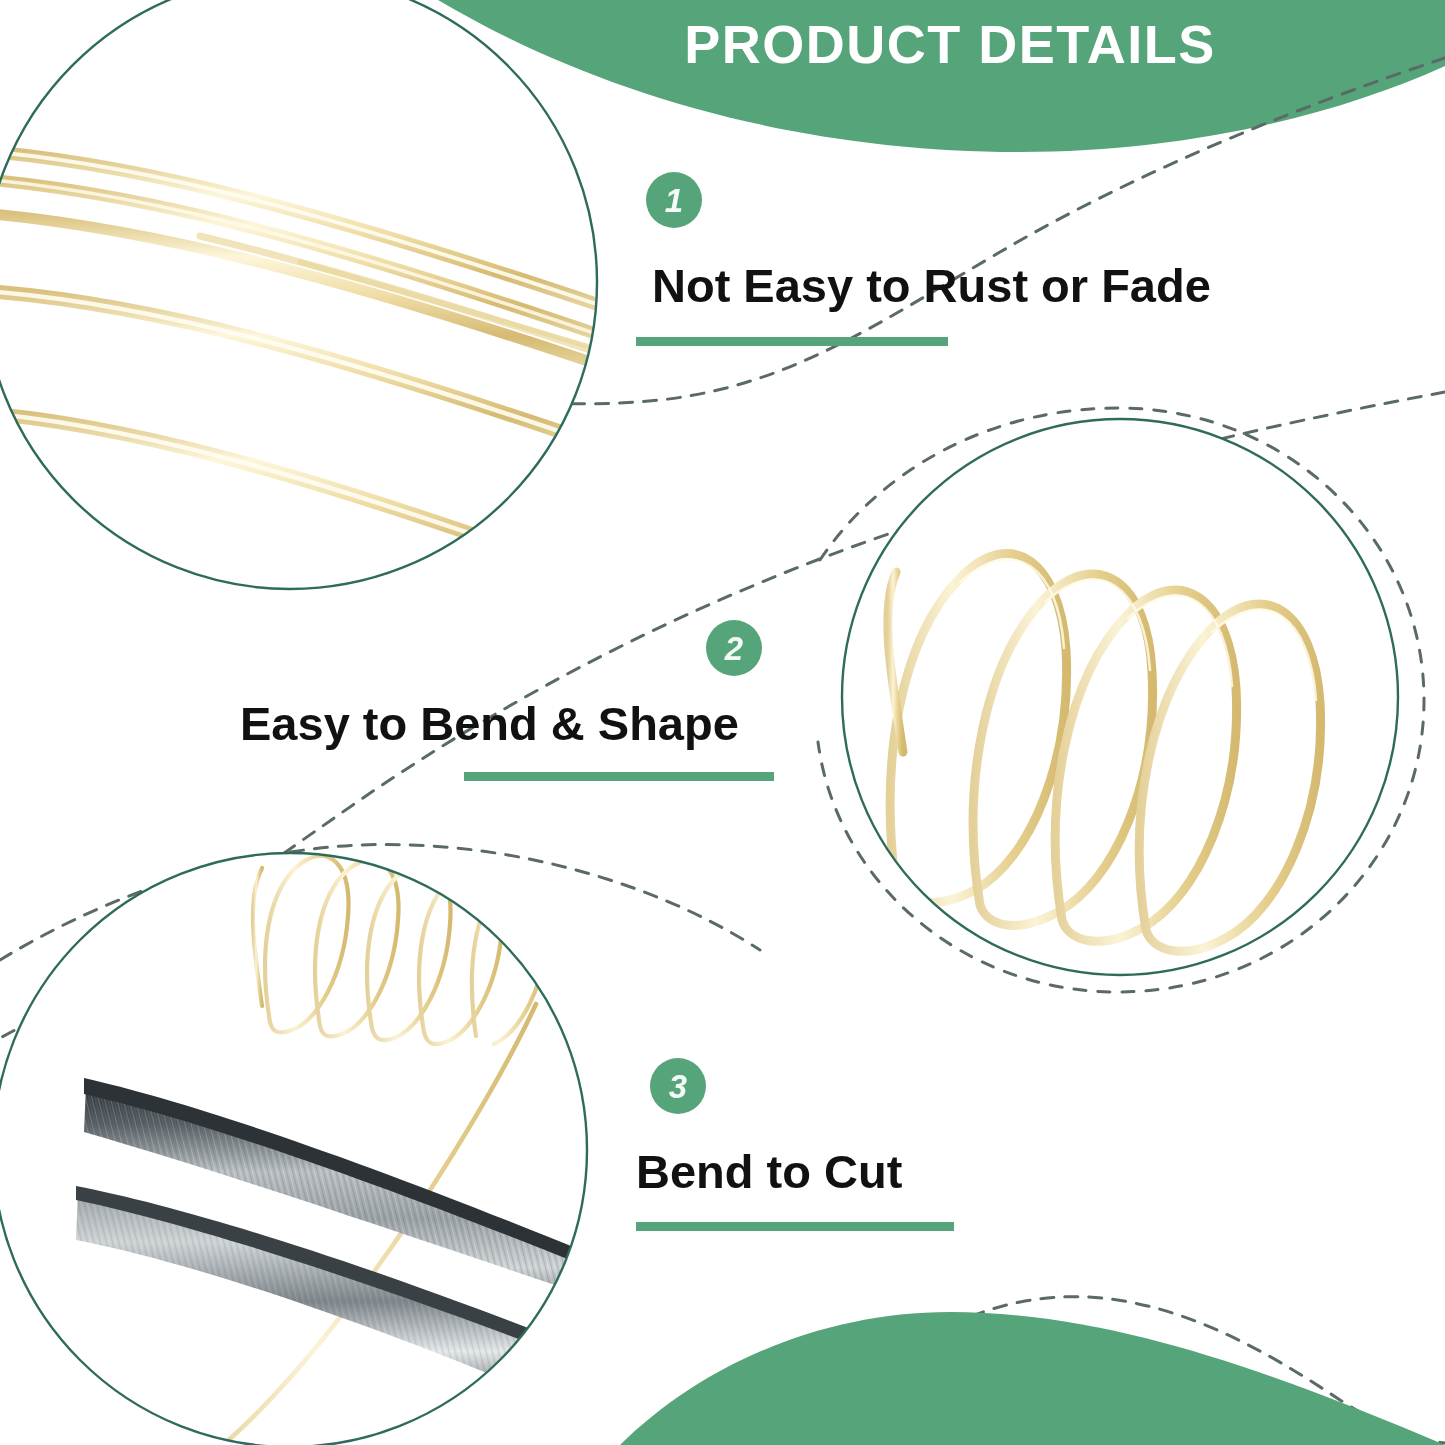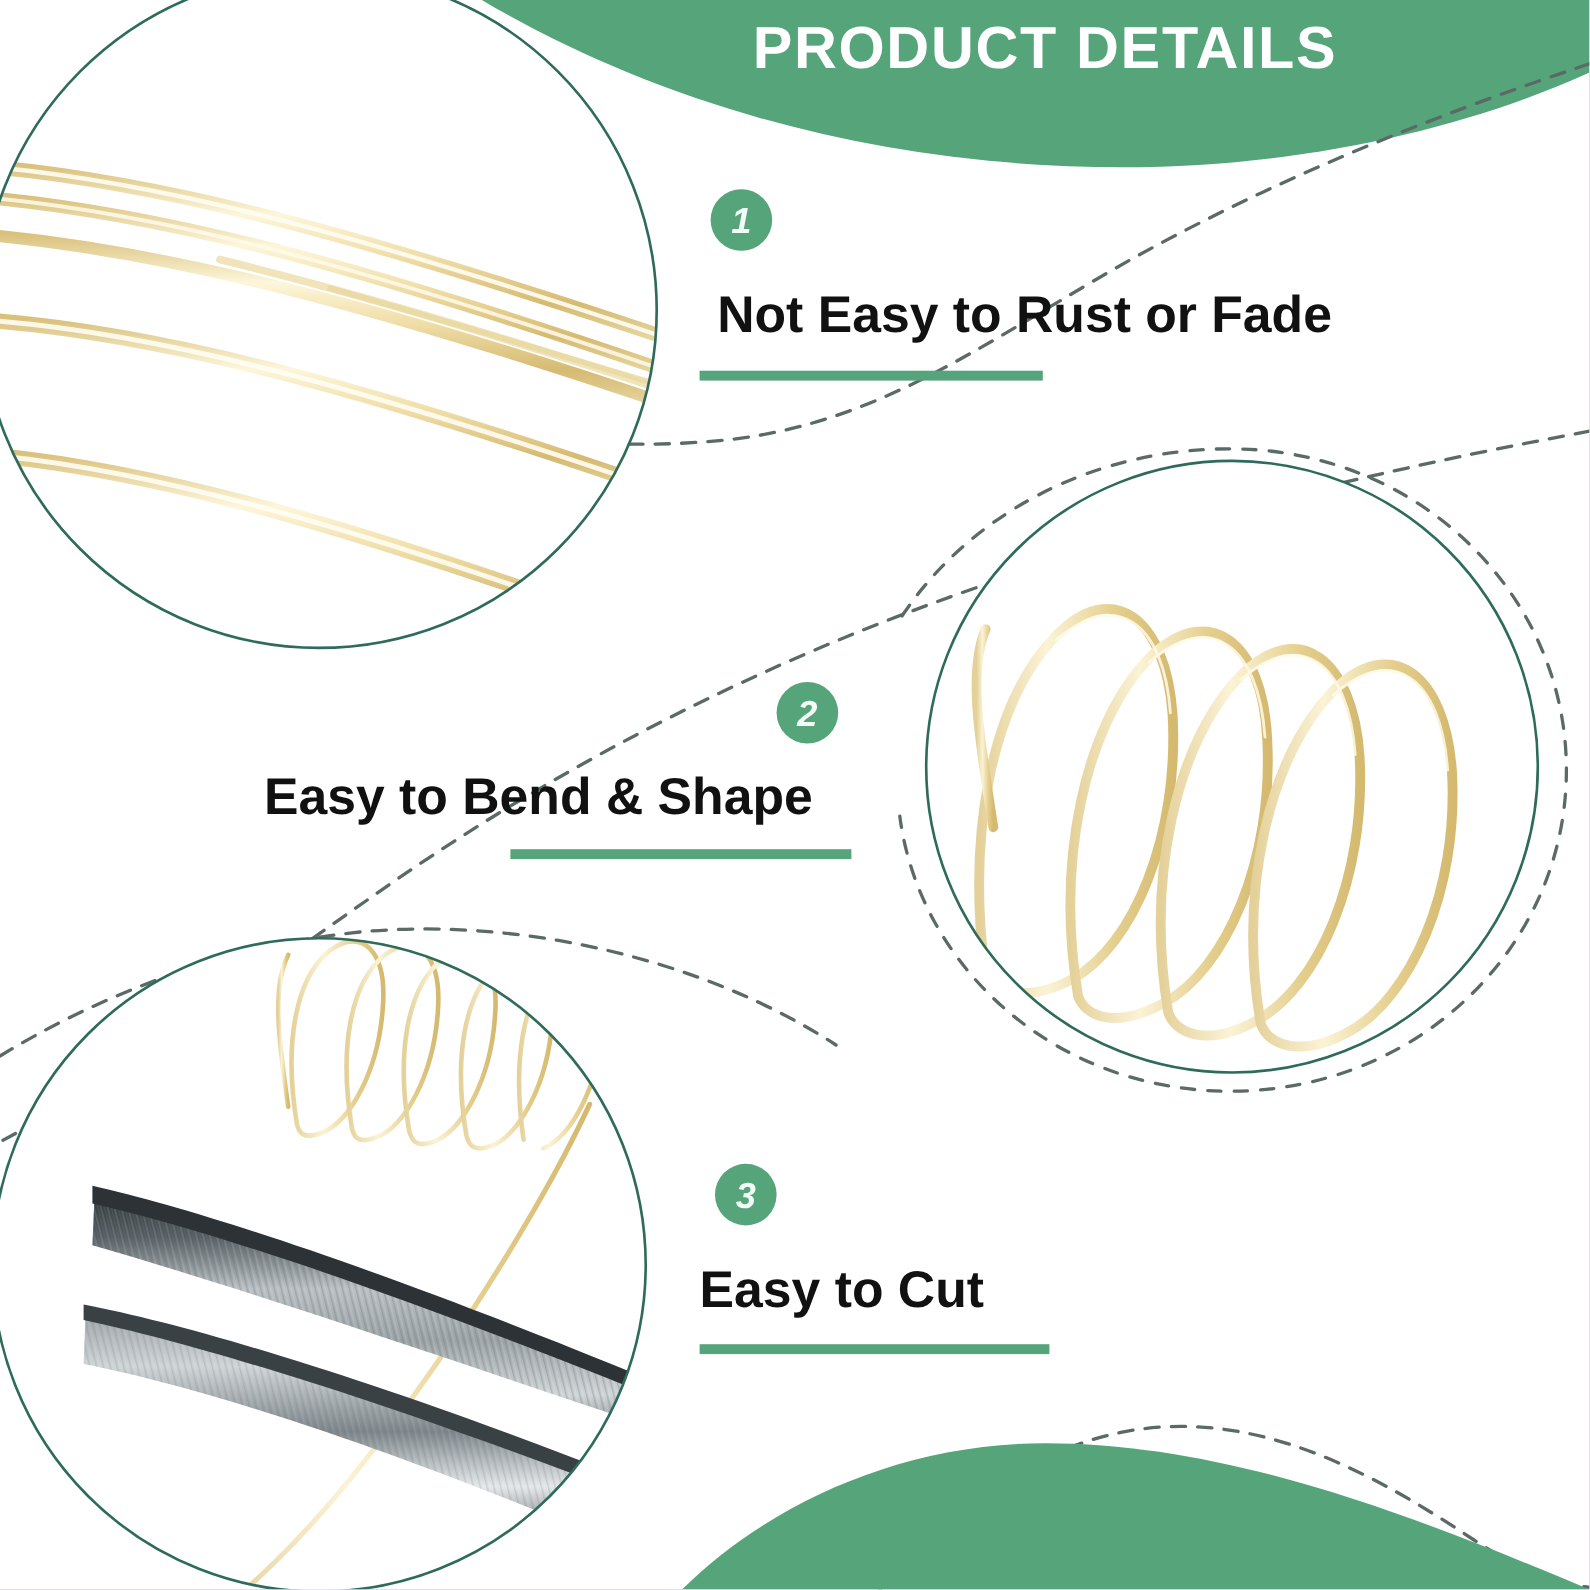--- a/index.html
+++ b/index.html
@@ -217,17 +217,17 @@
   </div>
 
   <div class="feature">
     <div class="badge" style="left:706px;top:620px;">2</div>
     <div class="f-title" style="left:240px;top:700px;">Easy to Bend &amp; Shape</div>
     <div class="f-rule" style="left:464px;top:772px;width:310px;"></div>
   </div>
 
   <div class="feature">
     <div class="badge" style="left:650px;top:1058px;">3</div>
-    <div class="f-title" style="left:636px;top:1148px;">Easy to Cut</div>
+    <div class="f-title" style="left:636px;top:1148px;">Bend to Cut</div>
     <div class="f-rule" style="left:636px;top:1222px;width:318px;"></div>
   </div>
 
 </div>
 
 </body></html>

